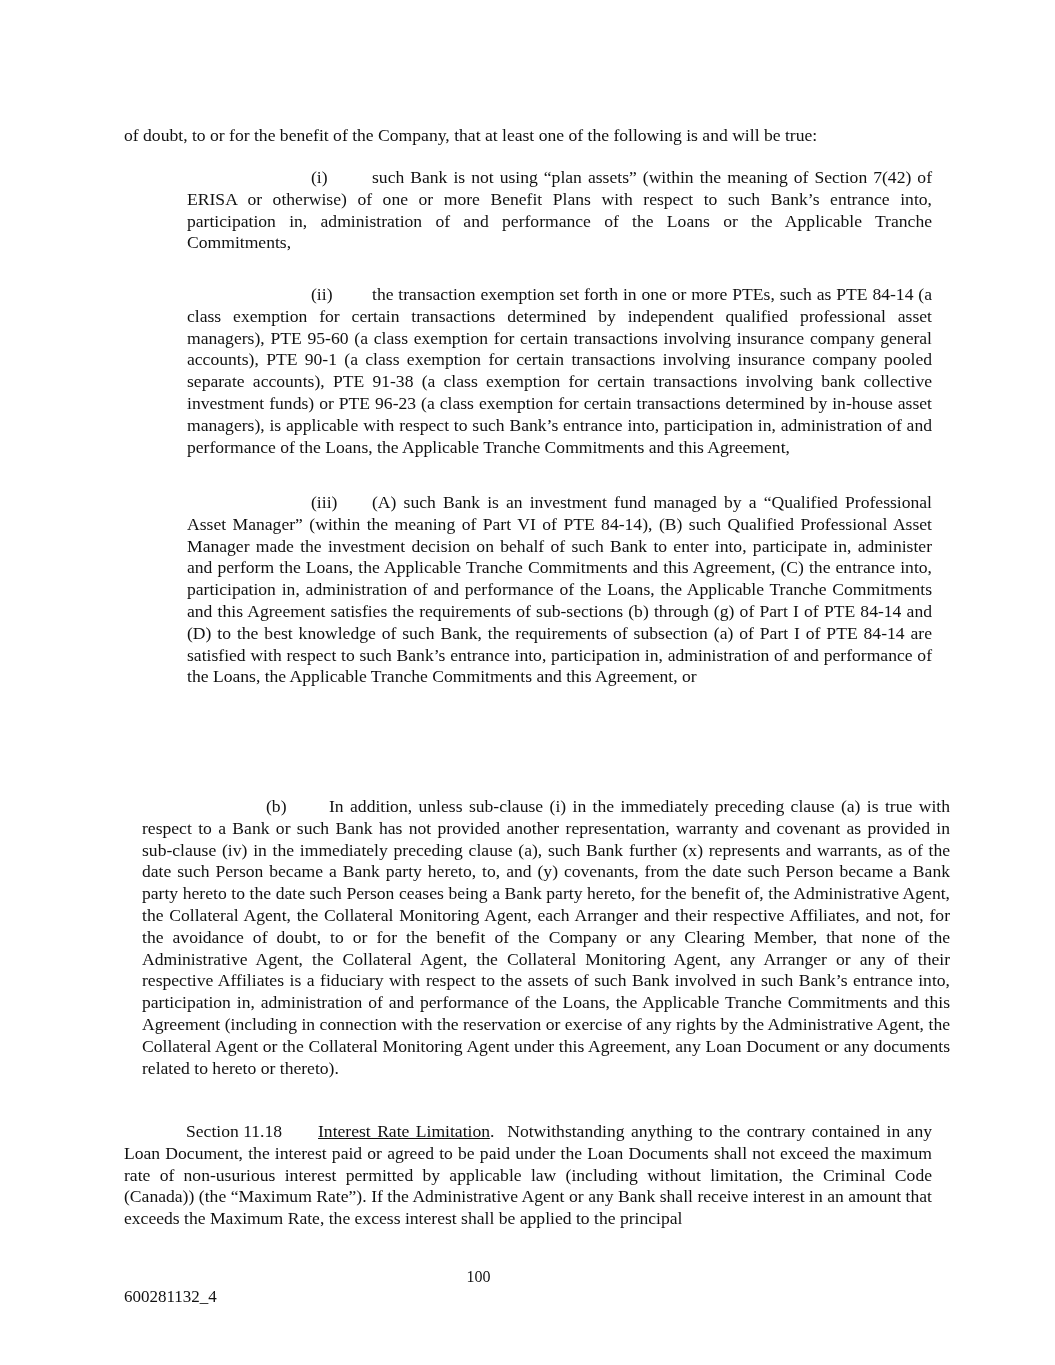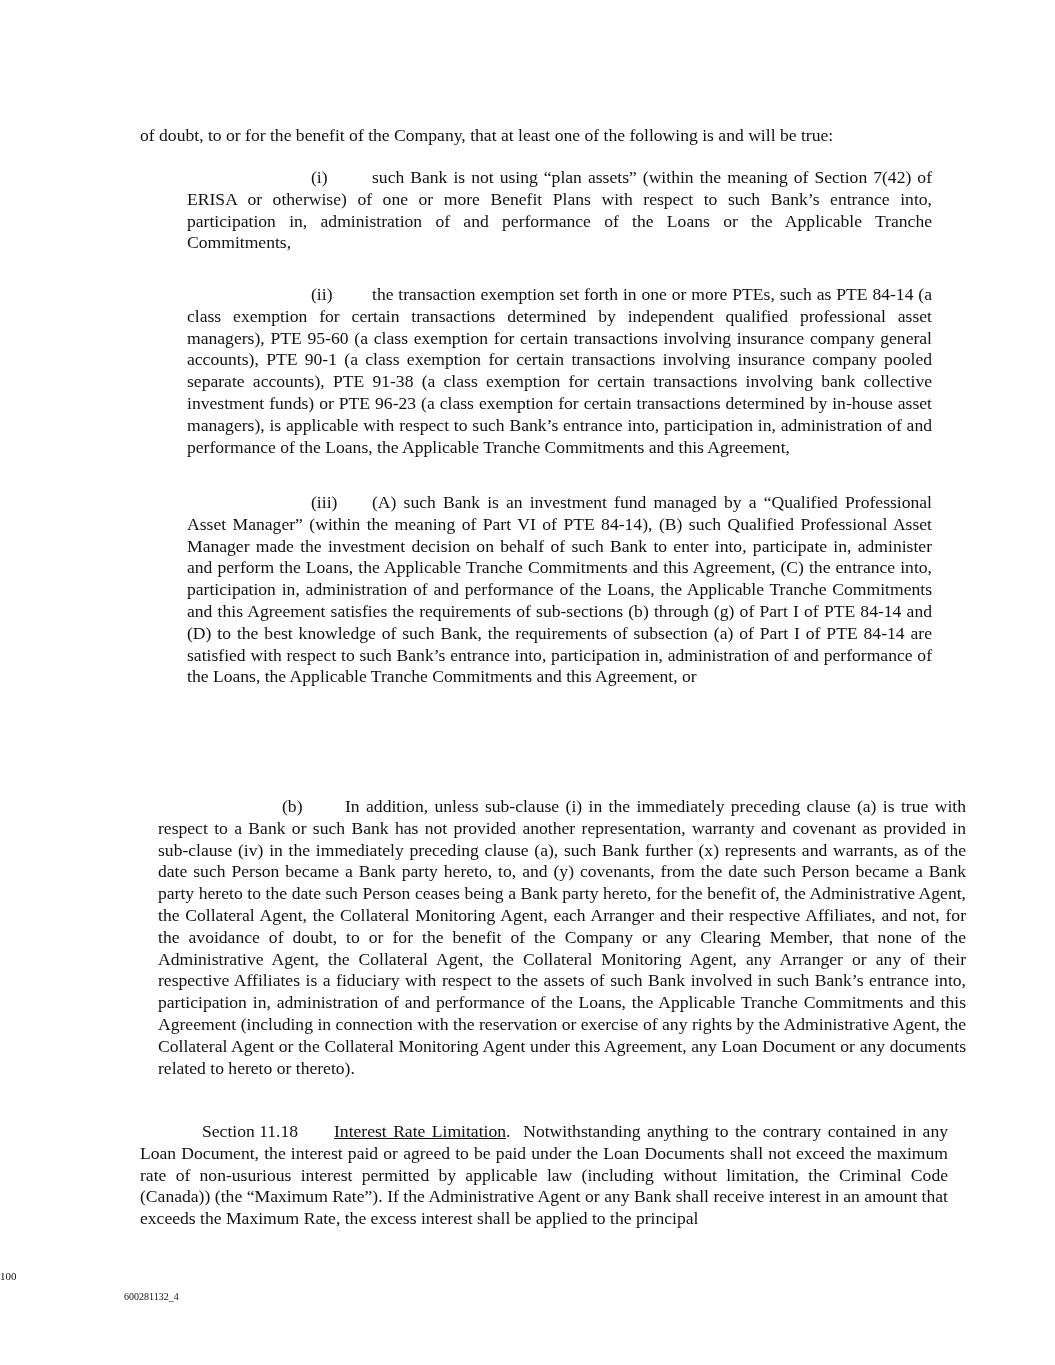--- a/index.html
+++ b/index.html
@@ -3,26 +3,26 @@
   <meta charset="utf-8">
   <style>
     html, body { margin: 0; padding: 0; background: #ffffff; }
     body { width: 1055px; height: 1365px; position: relative; overflow: hidden; }
     .page {
       position: absolute; left: 0; top: 0; width: 1055px; height: 1365px;
       font-family: "Liberation Serif", "DejaVu Serif", serif;
       font-size: 17.6px; line-height: 21.8px; color: #111111;
     }
     .block { position: absolute; text-align: justify; text-align-last: left; margin: 0; }
-    .full { left: 140px; width: 808px; }
+    .full { left: 124px; width: 808px; }
     .indent { left: 187px; width: 745px; }
     .num { display: inline-block; }
     .u { text-decoration: underline; }
-    .footer-page { position: absolute; left: 0; width: 957px; top: 1266px; text-align: left; font-size: 11px; }
-    .footer-id { position: absolute; left: 124px; top: 1286px; font-size: 10px; }
+    .footer-page { position: absolute; left: 0; width: 957px; top: 1266px; text-align: center; font-size: 16px; }
+    .footer-id { position: absolute; left: 124px; top: 1286px; font-size: 17px; }
   </style>
 </head>
 <body>
 
 <div class="page">
 
   <p class="block full" style="top:125px;">
     <span>of doubt, to or for the benefit of the Company, that at least one of the following is and will be true:</span>
   </p>
 

